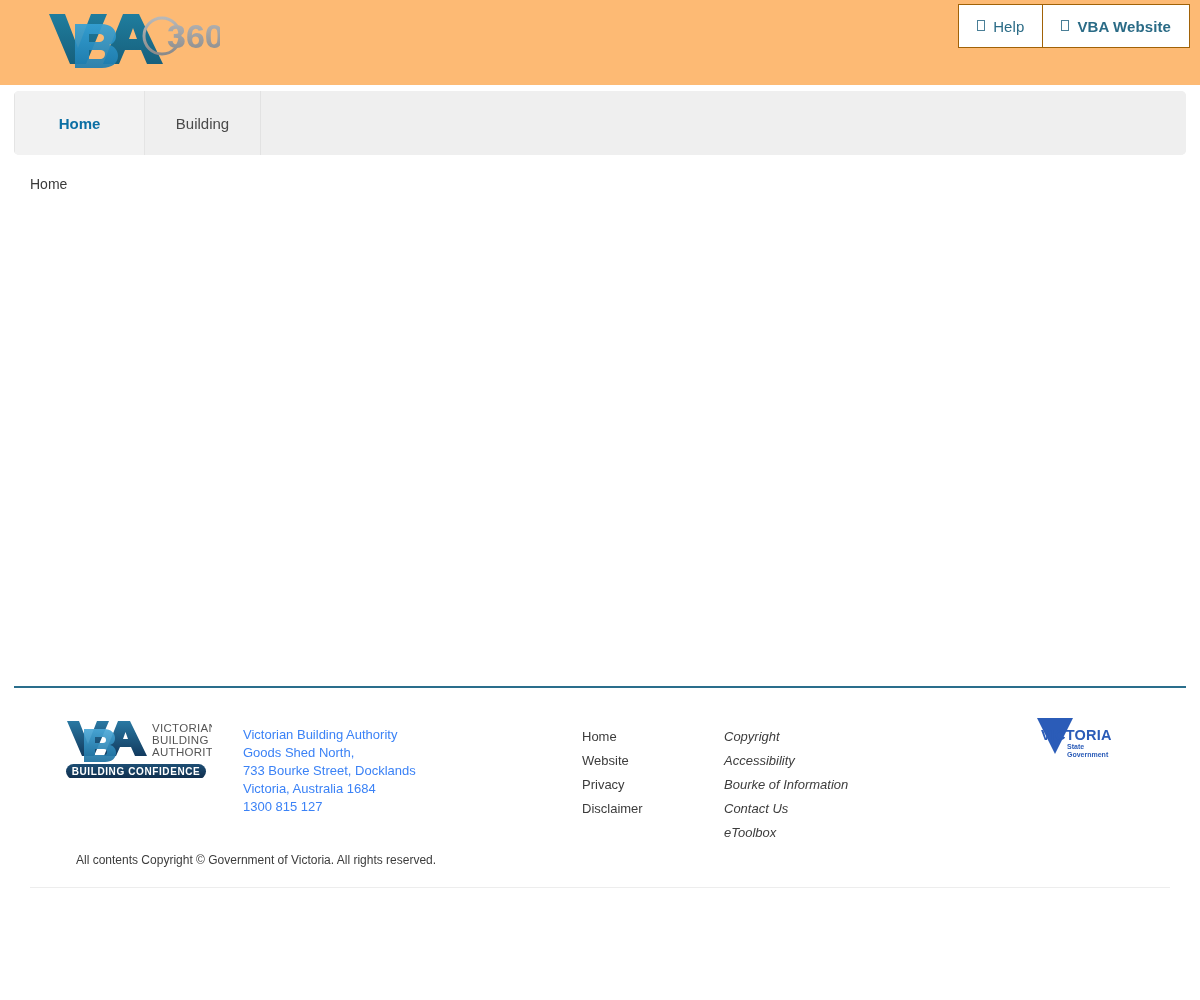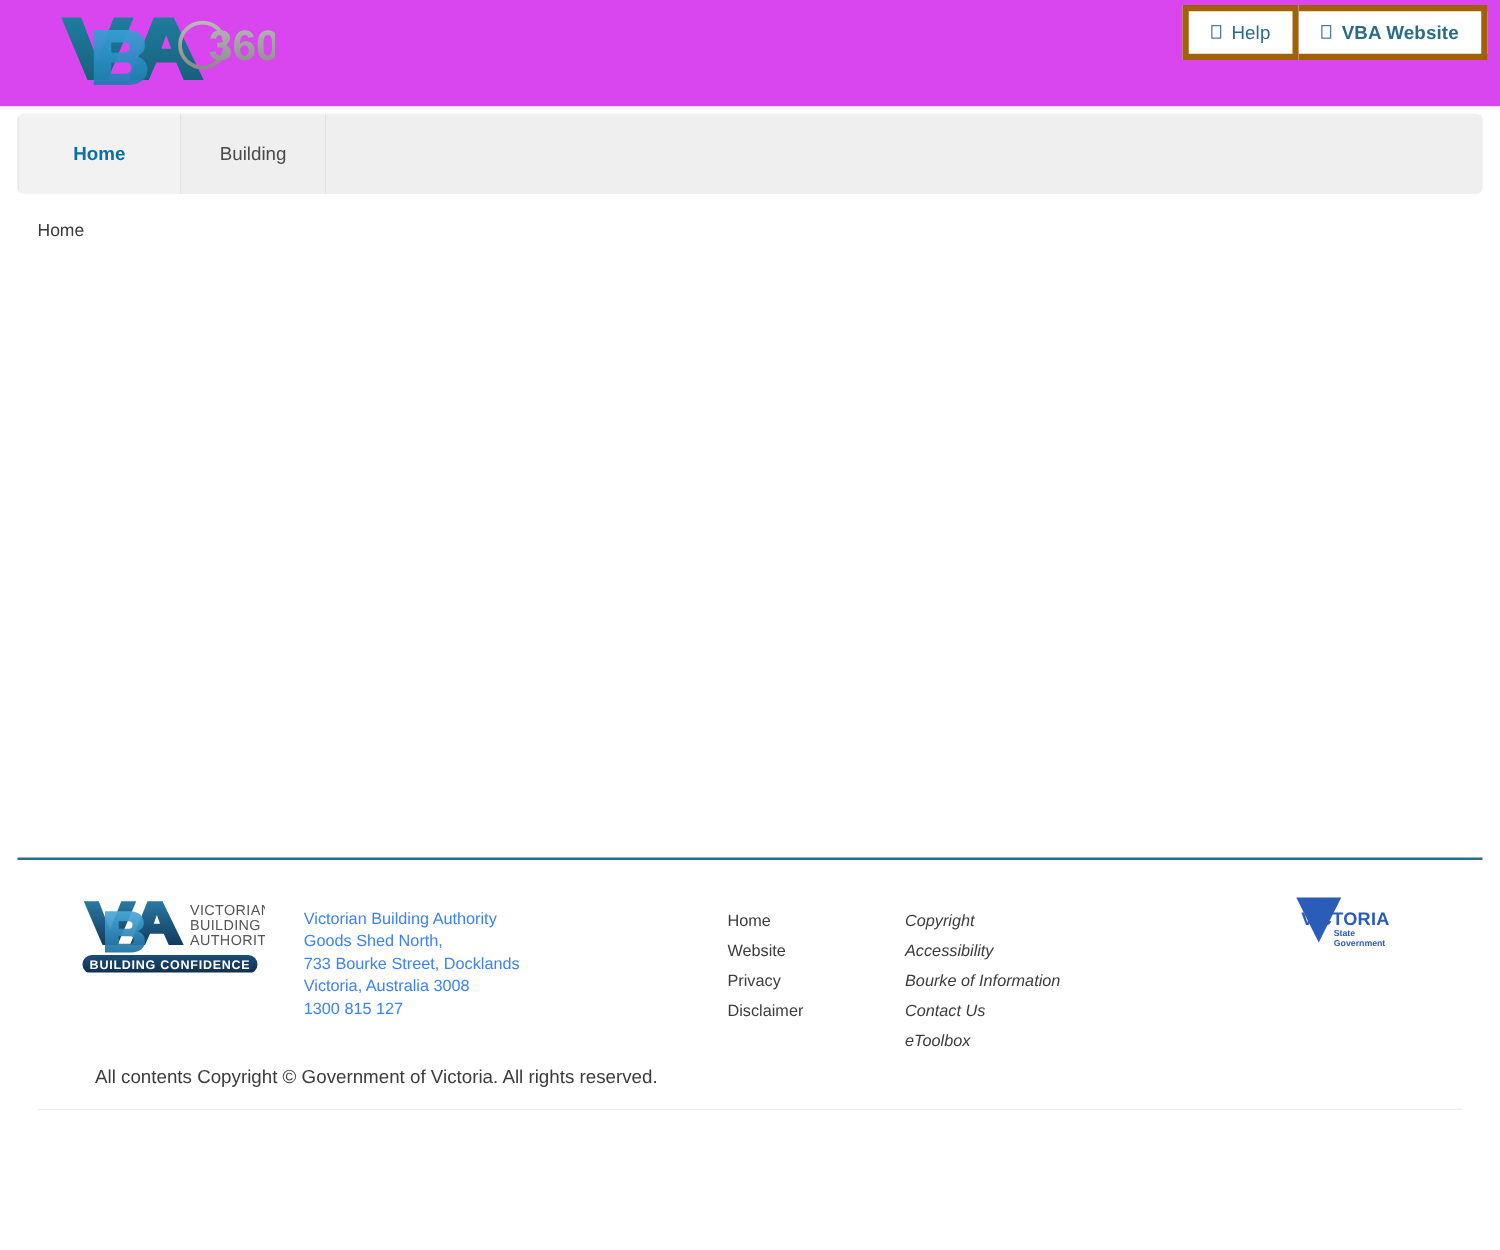--- a/index.html
+++ b/index.html
@@ -21,21 +21,21 @@
     width: 1160px;
     height: 4px;
     background: #1b6d8a;
   }
 
   
   .header {
     position: relative;
     width: 1200px;
     height: 85px;
-    background: #d946ef;
+    background: #fdba74;
   }
 
   .logo-wrap {
     position: absolute;
     left: 45px;
     top: 8px;
     width: 175px;
     height: 60px;
   }
   .logo-svg { display: block; }
@@ -46,21 +46,21 @@
     right: 10px;
     top: 4px;
     display: flex;
   }
   .util-btn {
     height: 44px;
     display: flex;
     align-items: center;
     justify-content: center;
     padding: 0 18px;
-    border: 5px solid #a16207;
+    border: 1px solid #a16207;
     background: #ffffff;
     color: #2a6b86;
     font-size: 15px;
     letter-spacing: .1px;
     cursor: pointer;
     white-space: nowrap;
   }
   .util-btn + .util-btn { border-left: none; font-weight: bold; }
   .tofu {
     display: inline-block;
@@ -187,21 +187,21 @@
     left: 1015px;
     top: 26px;
     width: 95px;
     height: 48px;
   }
 
   .copyright {
     position: absolute;
     left: 62px;
     top: 165px;
-    font-size: 15px;
+    font-size: 12px;
     color: #3c3c3c;
   }
 
   .footer-rule {
     position: absolute;
     left: 16px;
     top: 199px;
     width: 1140px;
     height: 1px;
     background: #ededed;
@@ -308,21 +308,21 @@
 
         <rect x="4" y="48" width="140" height="15" rx="7.5" fill="url(#pill)"></rect>
         <text x="74" y="59" text-anchor="middle" font-family="Liberation Sans, sans-serif" font-size="10" font-weight="bold" fill="#ffffff" letter-spacing="0.6">BUILDING CONFIDENCE</text>
       </svg>
     </div>
 
     <div class="footer-address">
       <div>Victorian Building Authority</div>
       <div>Goods Shed North,</div>
       <div>733 Bourke Street, Docklands</div>
-      <div>Victoria, Australia 3008</div>
+      <div>Victoria, Australia 1684</div>
       <div>1300 815 127</div>
     </div>
 
     <div class="footer-links col1">
       <a>Home</a>
       <a>Website</a>
       <a>Privacy</a>
       <a>Disclaimer</a>
     </div>
 

